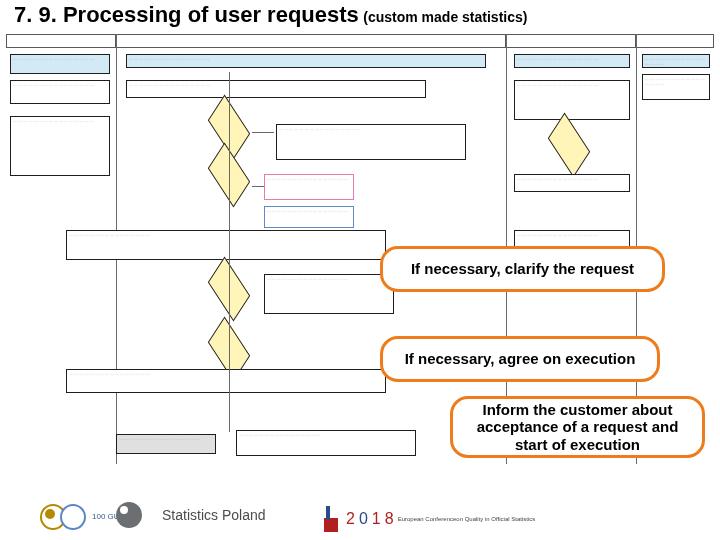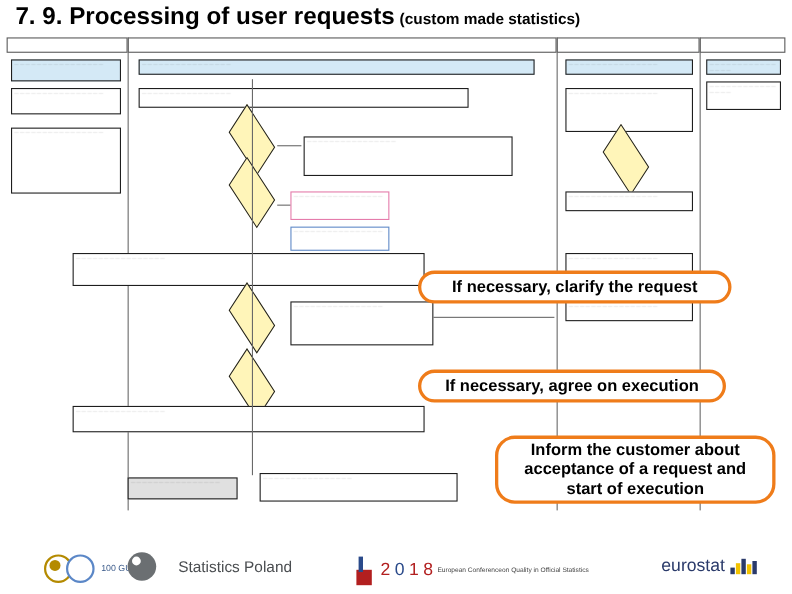--- a/index.html
+++ b/index.html
@@ -17,21 +17,21 @@
   .box{position:absolute;border:1px solid #000;background:#fff;font-size:4px;color:#000;padding:2px;box-sizing:border-box;line-height:1.15}
   .blue{background:#cfe7f5}
   .grey{background:#dcdcdc}
   .bordpink{border:1.5px solid #e26aa0}
   .bordblue{border:1.5px solid #4a7ac0}
   .diamond{position:absolute;width:46px;height:30px}
   .diamond .d{position:absolute;inset:0;transform:rotate(45deg) skew(12deg,12deg);background:#fff4b0;border:1px solid #000}
   .vline{position:absolute;width:0;border-left:1px solid #555}
   .hline{position:absolute;height:0;border-top:1px solid #555}
   
-  .callout{position:absolute;background:#fff;border:3px solid #ef7c1a;border-radius:18px;font-weight:bold;font-size:15px;text-align:center;display:flex;align-items:center;justify-content:center;padding:4px 10px;box-sizing:border-box;color:#000;line-height:1.15}
+  .callout{position:absolute;background:#fff;border:3px solid #ef7c1a;border-radius:18px;font-weight:bold;font-size:15px;text-align:center;display:flex;align-items:center;justify-content:center;padding:20px 10px;box-sizing:border-box;color:#000;line-height:1.15}
   
   .footer{position:absolute;bottom:6px;left:0;right:0;height:44px}
   .logo{position:absolute;display:flex;align-items:center;font-size:0}
   .gus{left:40px;bottom:4px}
   .gus .g1{width:22px;height:22px;border:2px solid #b48a00;border-radius:50%;display:inline-block;position:relative}
   .gus .g1::after{content:"";position:absolute;left:3px;top:3px;width:10px;height:10px;background:#b48a00;border-radius:50%}
   .gus .g2{width:22px;height:22px;border:2px solid #5b87c7;border-radius:50%;display:inline-block;margin-left:-6px;background:#fff;position:relative}
   .gus .txt{display:inline-block;margin-left:6px;color:#3a5a8a;font-size:8px;line-height:1}
   .sp{left:116px;bottom:6px}
   .sp .dot{width:26px;height:26px;border-radius:50%;background:#6b6f72;display:inline-block;position:relative}
@@ -140,20 +140,14 @@
     <div class="logo sp">
       <span class="dot"></span>
       <span class="t">Statistics Poland</span>
     </div>
     <div class="logo conf">
       <span class="ico"></span>
         <span class="yr"><span>2</span><span class="b">0</span><span>1</span><span>8</span></span>
       <div class="cap">European Conference</div>
       <div class="cap">on Quality in Official Statistics</div>
     </div>
-    <div class="logo euro">
-      <span class="t">eurostat</span>
-      <span class="bars">
-        <span style="height:6px;background:#2a3a6a"></span><span style="height:10px;background:#f2c200"></span><span style="height:14px;background:#2a3a6a"></span><span style="height:9px;background:#f2c200"></span><span style="height:12px;background:#2a3a6a"></span>
-      </span>
-    </div>
   </div>
 </div>
 
 </body></html>

